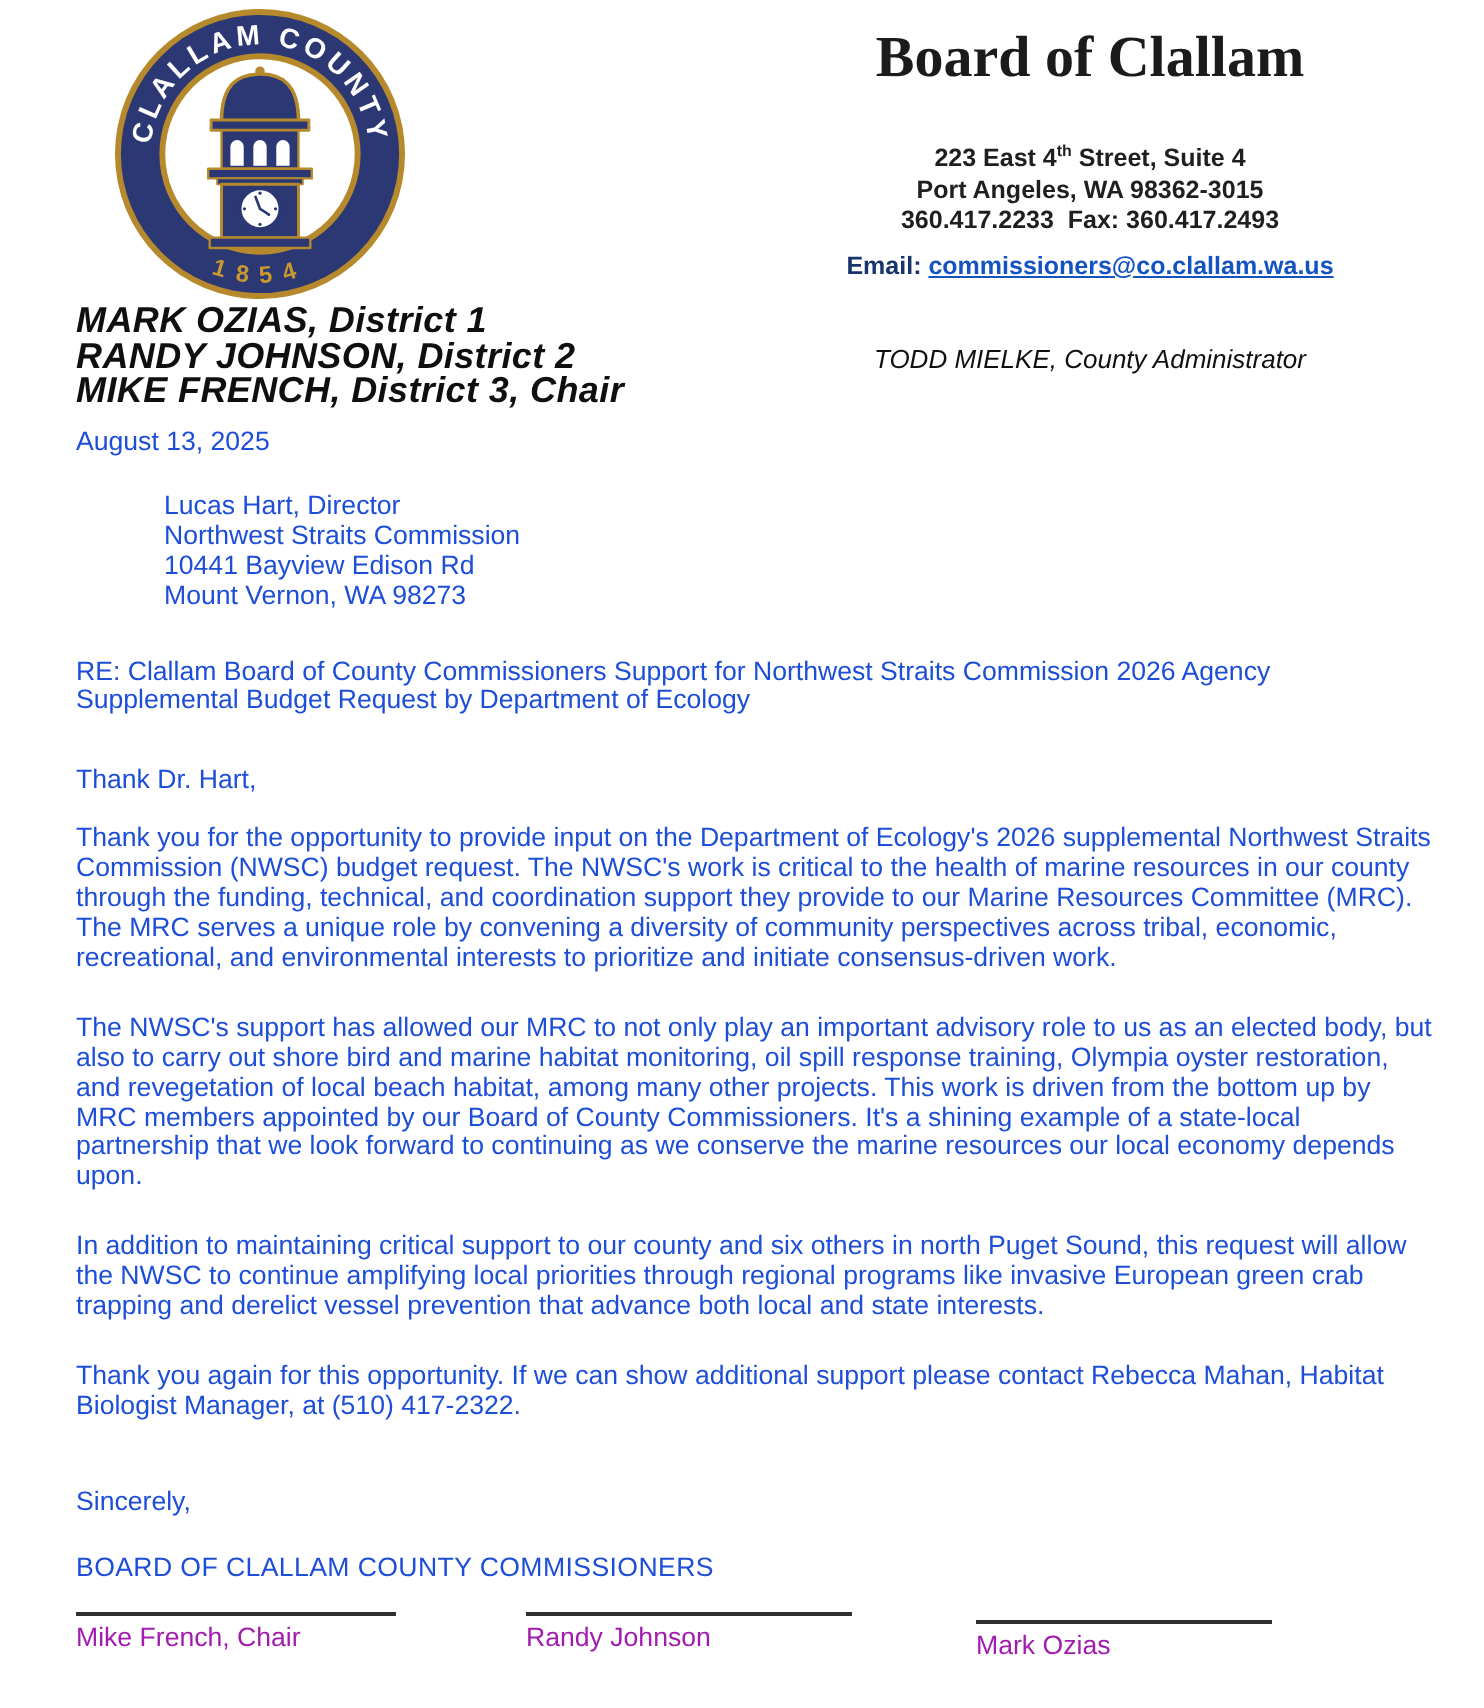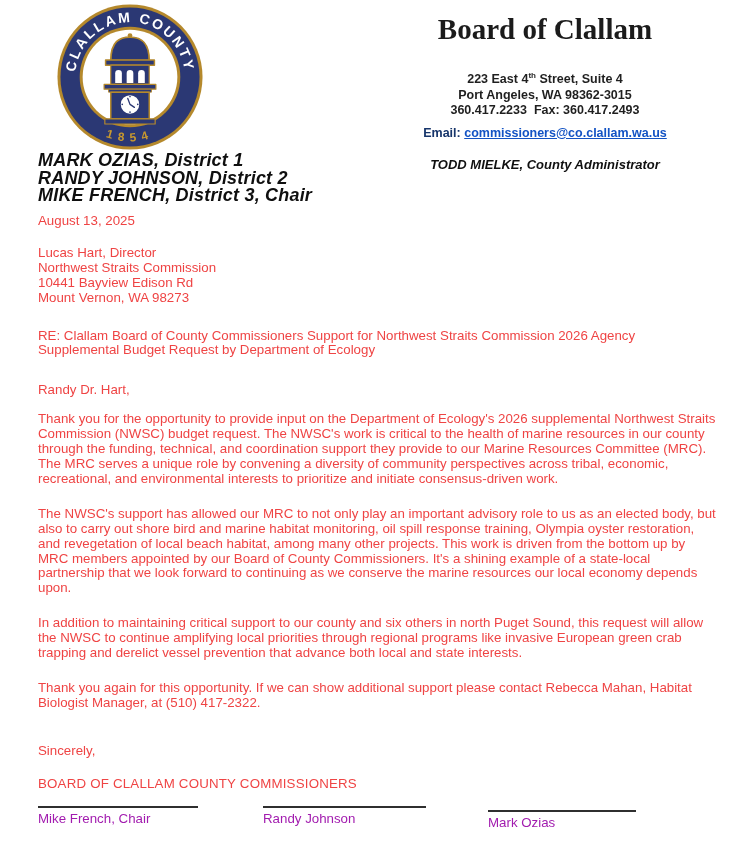--- a/index.html
+++ b/index.html
@@ -32,31 +32,31 @@
   .addr{
     margin-top:21px;
     font-weight:bold;font-size:12.5px;line-height:15.5px;color:#1f1f1f;
   }
   .addr sup{font-size:8px;}
   .email-line{
     margin-top:7px;font-weight:bold;font-size:12.5px;color:#17356b;
   }
   .email-line a{color:#1353c4;text-decoration:underline;}
   .administrator{
-    margin-top:17px;font-weight:bold;font-style:italic;
+    margin-top:32px;font-weight:normal;font-style:italic;
     font-size:13px;color:#101010;
   }
   
   .letter-body{
     position:absolute;left:38px;top:214px;width:678px;
-    font-size:13.3px;line-height:14.9px;color:#ef4444;
+    font-size:13.3px;line-height:14.9px;color:#1d4ed8;
   }
   .date{margin:0 0 17px 0;}
   .recipient div{margin:0;}
-  .recipient{margin-bottom:23px;}
+  .recipient{margin-bottom:23px;margin-left:44px;}
   .subject{margin:0 0 25px 0;}
   .salutation{margin:0 0 14px 0;}
   .letter-body p{margin:0 0 20px 0;}
   .letter-body p.last-para{margin-bottom:33px;}
   .closing{margin:0 0 18px 0;}
   .org-line{margin:0;letter-spacing:.2px;}
   
   .sig-row{position:absolute;left:38px;top:806px;width:678px;height:44px;}
   .sig{
     position:absolute;top:0;
@@ -135,21 +135,21 @@
 
     <div class="recipient">
       <div>Lucas Hart, Director</div>
       <div>Northwest Straits Commission</div>
       <div>10441 Bayview Edison Rd</div>
       <div>Mount Vernon, WA 98273</div>
     </div>
 
     <div class="subject">RE: Clallam Board of County Commissioners Support for Northwest Straits Commission 2026 Agency Supplemental Budget Request by Department of Ecology</div>
 
-    <div class="salutation">Randy Dr. Hart,</div>
+    <div class="salutation">Thank Dr. Hart,</div>
 
     <p>Thank you for the opportunity to provide input on the Department of Ecology's 2026 supplemental Northwest Straits Commission (NWSC) budget request. The NWSC's work is critical to the health of marine resources in our county through the funding, technical, and coordination support they provide to our Marine Resources Committee (MRC). The MRC serves a unique role by convening a diversity of community perspectives across tribal, economic, recreational, and environmental interests to prioritize and initiate consensus-driven work.</p>
     <p>The NWSC's support has allowed our MRC to not only play an important advisory role to us as an elected body, but also to carry out shore bird and marine habitat monitoring, oil spill response training, Olympia oyster restoration, and revegetation of local beach habitat, among many other projects. This work is driven from the bottom up by MRC members appointed by our Board of County Commissioners. It's a shining example of a state-local partnership that we look forward to continuing as we conserve the marine resources our local economy depends upon.</p>
     <p>In addition to maintaining critical support to our county and six others in north Puget Sound, this request will allow the NWSC to continue amplifying local priorities through regional programs like invasive European green crab trapping and derelict vessel prevention that advance both local and state interests.</p>
     <p class="last-para">Thank you again for this opportunity. If we can show additional support please contact Rebecca Mahan, Habitat Biologist Manager, at (510) 417-2322.</p>
 
     <div class="closing">Sincerely,</div>
     <div class="org-line">BOARD OF CLALLAM COUNTY COMMISSIONERS</div>
   </div>
 

